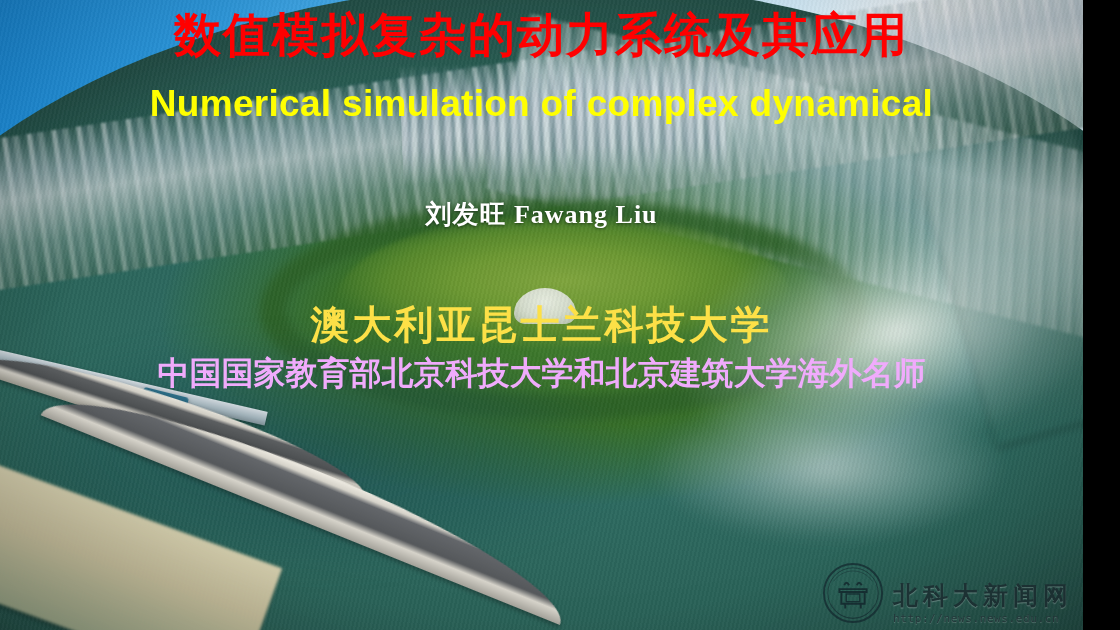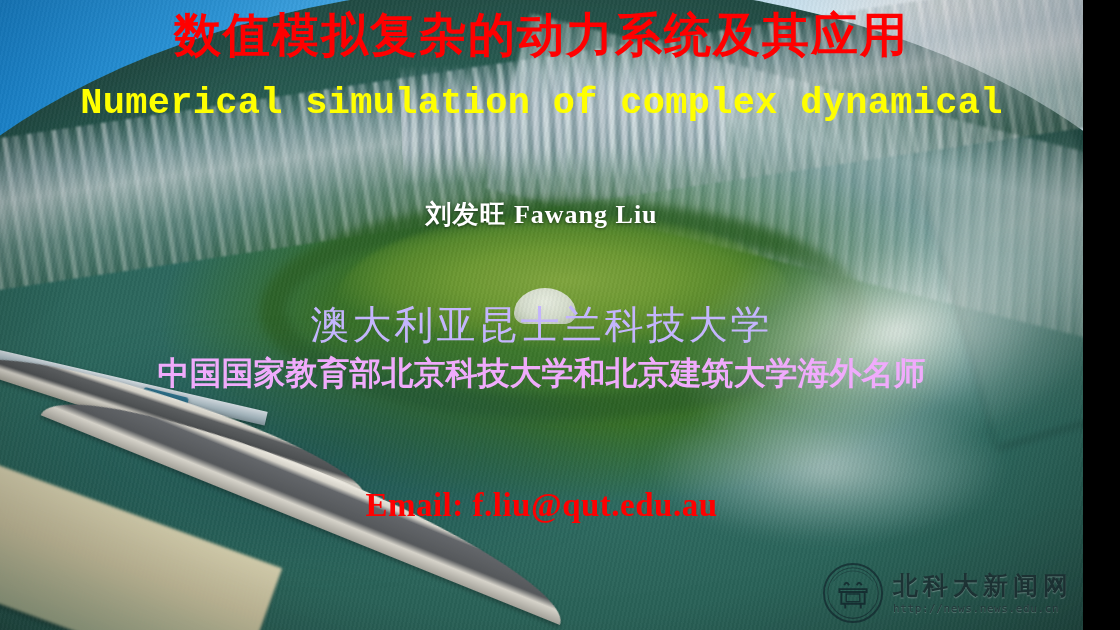--- a/index.html
+++ b/index.html
@@ -197,41 +197,41 @@
     color: #ff0000;
     font-family: "DejaVu Sans", "Liberation Sans", sans-serif;
     font-size: 47px;
     font-weight: 700;
     letter-spacing: 2px;
     line-height: 1.15;
   }
   .title-en {
     top: 78px;
     color: #ffff00;
-    font-family: Liberation Mono, monospace;
+    font-family: Liberation Sans, sans-serif;
     font-size: 37px;
     font-weight: 700;
     line-height: 1.38;
     letter-spacing: 0.3px;
   }
   .author {
     top: 197px;
     color: #ffffff;
     font-family: "Liberation Serif", "DejaVu Serif", serif;
     font-size: 26px;
     font-weight: 700;
     letter-spacing: 1px;
     text-shadow: 0 1px 3px rgba(0,0,0,0.45);
   }
   .affil-1 {
     top: 298px;
-    color: #c4b5fd;
+    color: #fde047;
     font-family: "DejaVu Sans", "Liberation Sans", sans-serif;
     font-size: 39px;
-    font-weight: 400;
+    font-weight: 700;
     letter-spacing: 3px;
   }
   .affil-2 {
     top: 352px;
     color: #f0abfc;
     font-family: "DejaVu Sans", "Liberation Sans", sans-serif;
     font-size: 32px;
     font-weight: 700;
     letter-spacing: 0px;
   }
@@ -251,21 +251,21 @@
     font-weight: 700;
     letter-spacing: 0.5px;
   }
 
   
   .watermark {
     position: absolute;
     right: 10px;
     bottom: 6px;
     display: flex;
-    align-items: center;
+    align-items: flex-end;
     gap: 9px;
     opacity: 0.82;
   }
   .wm-seal {
     width: 62px; height: 62px; flex: 0 0 62px;
     position: relative;
   }
   .wm-text { display: flex; flex-direction: column; line-height: 1; }
   .wm-name {
     color: #1b2b2f;
@@ -317,21 +317,20 @@
     <div class="line title-en">
       <div>Numerical simulation of complex dynamical</div>
     </div>
 
     <div class="line author">刘发旺  Fawang  Liu</div>
 
     <div class="line affil-1">澳大利亚昆士兰科技大学</div>
 
     <div class="line affil-2">中国国家教育部北京科技大学和北京建筑大学海外名师</div>
 
-    <div class="line email">Email:  f.liu@qut.edu.au</div>
 
   </div>
 
   <div class="watermark">
     <div class="wm-seal">
       <svg viewBox="0 0 64 64" width="62" height="62" aria-hidden="true">
         <circle cx="32" cy="32" r="30" fill="none" stroke="#12252b" stroke-width="2" opacity="0.85"></circle>
         <circle cx="32" cy="32" r="26" fill="none" stroke="#12252b" stroke-width="1" opacity="0.7"></circle>
         <path d="M18 28 h28 v3 h-28 z" fill="none" stroke="#12252b" stroke-width="2"></path>
         <path d="M20 31 v12 h24 v-12" fill="none" stroke="#12252b" stroke-width="2"></path>

